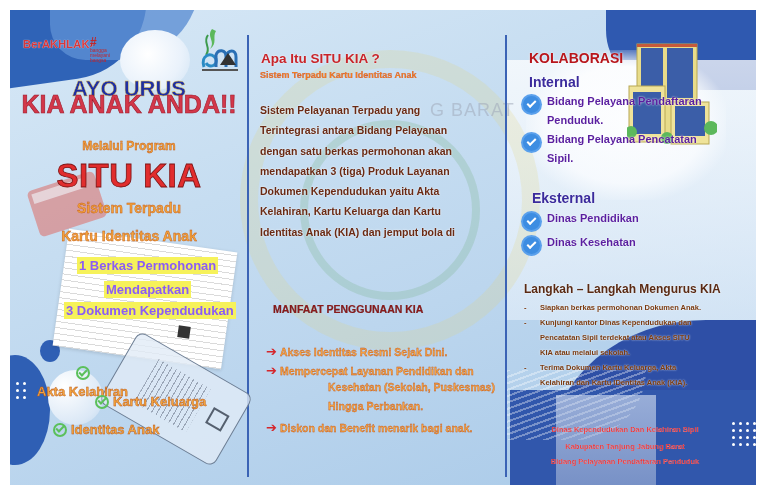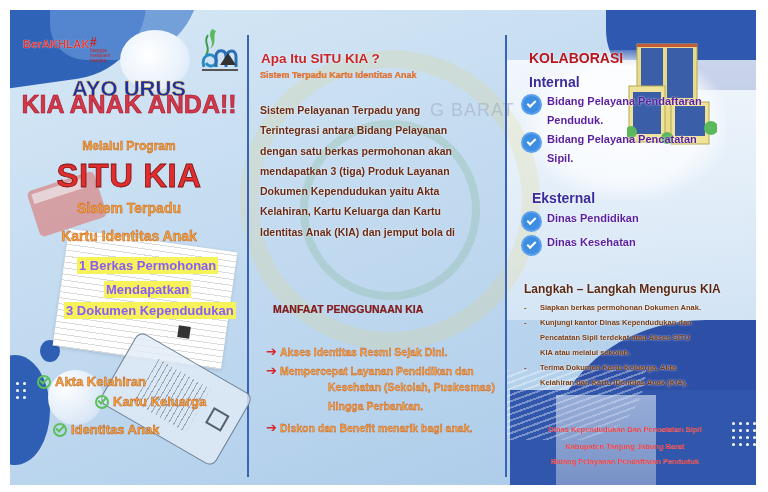--- a/index.html
+++ b/index.html
@@ -92,21 +92,21 @@
     border: 1.5px solid #6d7e94; border-radius: 8px; background: rgba(225,235,246,.8);
     transform: rotate(30deg); }
   .id-card .lines { position: absolute; left: 30px; top: 14px; width: 60px; height: 50px;
     background: repeating-linear-gradient(90deg, rgba(90,100,120,.5) 0 1px, transparent 1px 5px); }
   .id-card .qr { position: absolute; right: 10px; top: 28px; width: 18px; height: 18px; border: 2px solid #55606f; }
 
   .check-item { position: absolute; display: flex; align-items: center; gap: 4px; font-weight: bold; font-size: 13px;
     color: #f3a43c; -webkit-text-stroke: .4px #b75317; }
   .check-icon { width: 14px; height: 14px; border: 2px solid #5bc05b; border-radius: 50%; display: inline-flex; align-items: center; justify-content: center; }
   .check-icon::after { content: ""; width: 6px; height: 3px; border-left: 2px solid #5bc05b; border-bottom: 2px solid #5bc05b; transform: rotate(-45deg) translate(1px,-1px); }
-  .ci1 { left: 27px; top: 364px; }
+  .ci1 { left: 27px; top: 356px; flex-direction: column; }
   .ci2 { left: 85px; top: 384px; }
   .ci3 { left: 43px; top: 412px; }
 
   
   .p2-title { position: absolute; left: 251px; top: 41px; font-weight: bold; font-size: 13.5px; color: #c8242a; text-shadow: 0 0 2px #fff; }
   .p2-sub { position: absolute; left: 250px; top: 60px; font-weight: bold; font-size: 9px; color: #f2801f; -webkit-text-stroke: .2px #b33; }
   .p2-body { position: absolute; left: 250px; top: 90px; width: 240px; font-weight: bold; font-size: 10.5px; line-height: 20.3px; color: #6a2a14; text-shadow: 0 0 2px #fff; }
   .p2-body span { display: block; white-space: nowrap; }
   .p2-manfaat { position: absolute; left: 263px; top: 293px; font-weight: bold; font-size: 10.5px; color: #8a1a1a; -webkit-text-stroke: .2px #5a0a0a; }
   .benefit { position: absolute; left: 256px; font-weight: bold; font-size: 10.5px; color: #f5a341; -webkit-text-stroke: .3px #c0521a; white-space: nowrap; }
@@ -307,17 +307,17 @@
       <span class="dash">-</span><span>Kunjungi kantor Dinas Kependudukan dan</span>
     </div>
     <div class="step cont" style="top:321px;">Pencatatan Sipil terdekat atau Akses SITU</div>
     <div class="step cont" style="top:336px;">KIA atau melalui sekolah.</div>
     <div class="step" style="top:351px;">
       <span class="dash">-</span><span>Terima Dokumen Kartu Keluarga, Akta</span>
     </div>
     <div class="step cont" style="top:366px;">Kelahiran dan Kartu IDentitas Anak (KIA).</div>
 
     <div class="bottom-building"></div>
-    <div class="footer-text ft1">Dinas Kependudukan Dan Pencatatan Sipil</div>
+    <div class="footer-text ft1">Dinas Kependudukan Dan Kelahiran Sipil</div>
     <div class="footer-text ft2">Kabupaten Tanjung Jabung Barat</div>
     <div class="footer-text ft3">Bidang Pelayanan Pendaftaran Penduduk</div>
   </div>
 </div>
 
 </body></html>

